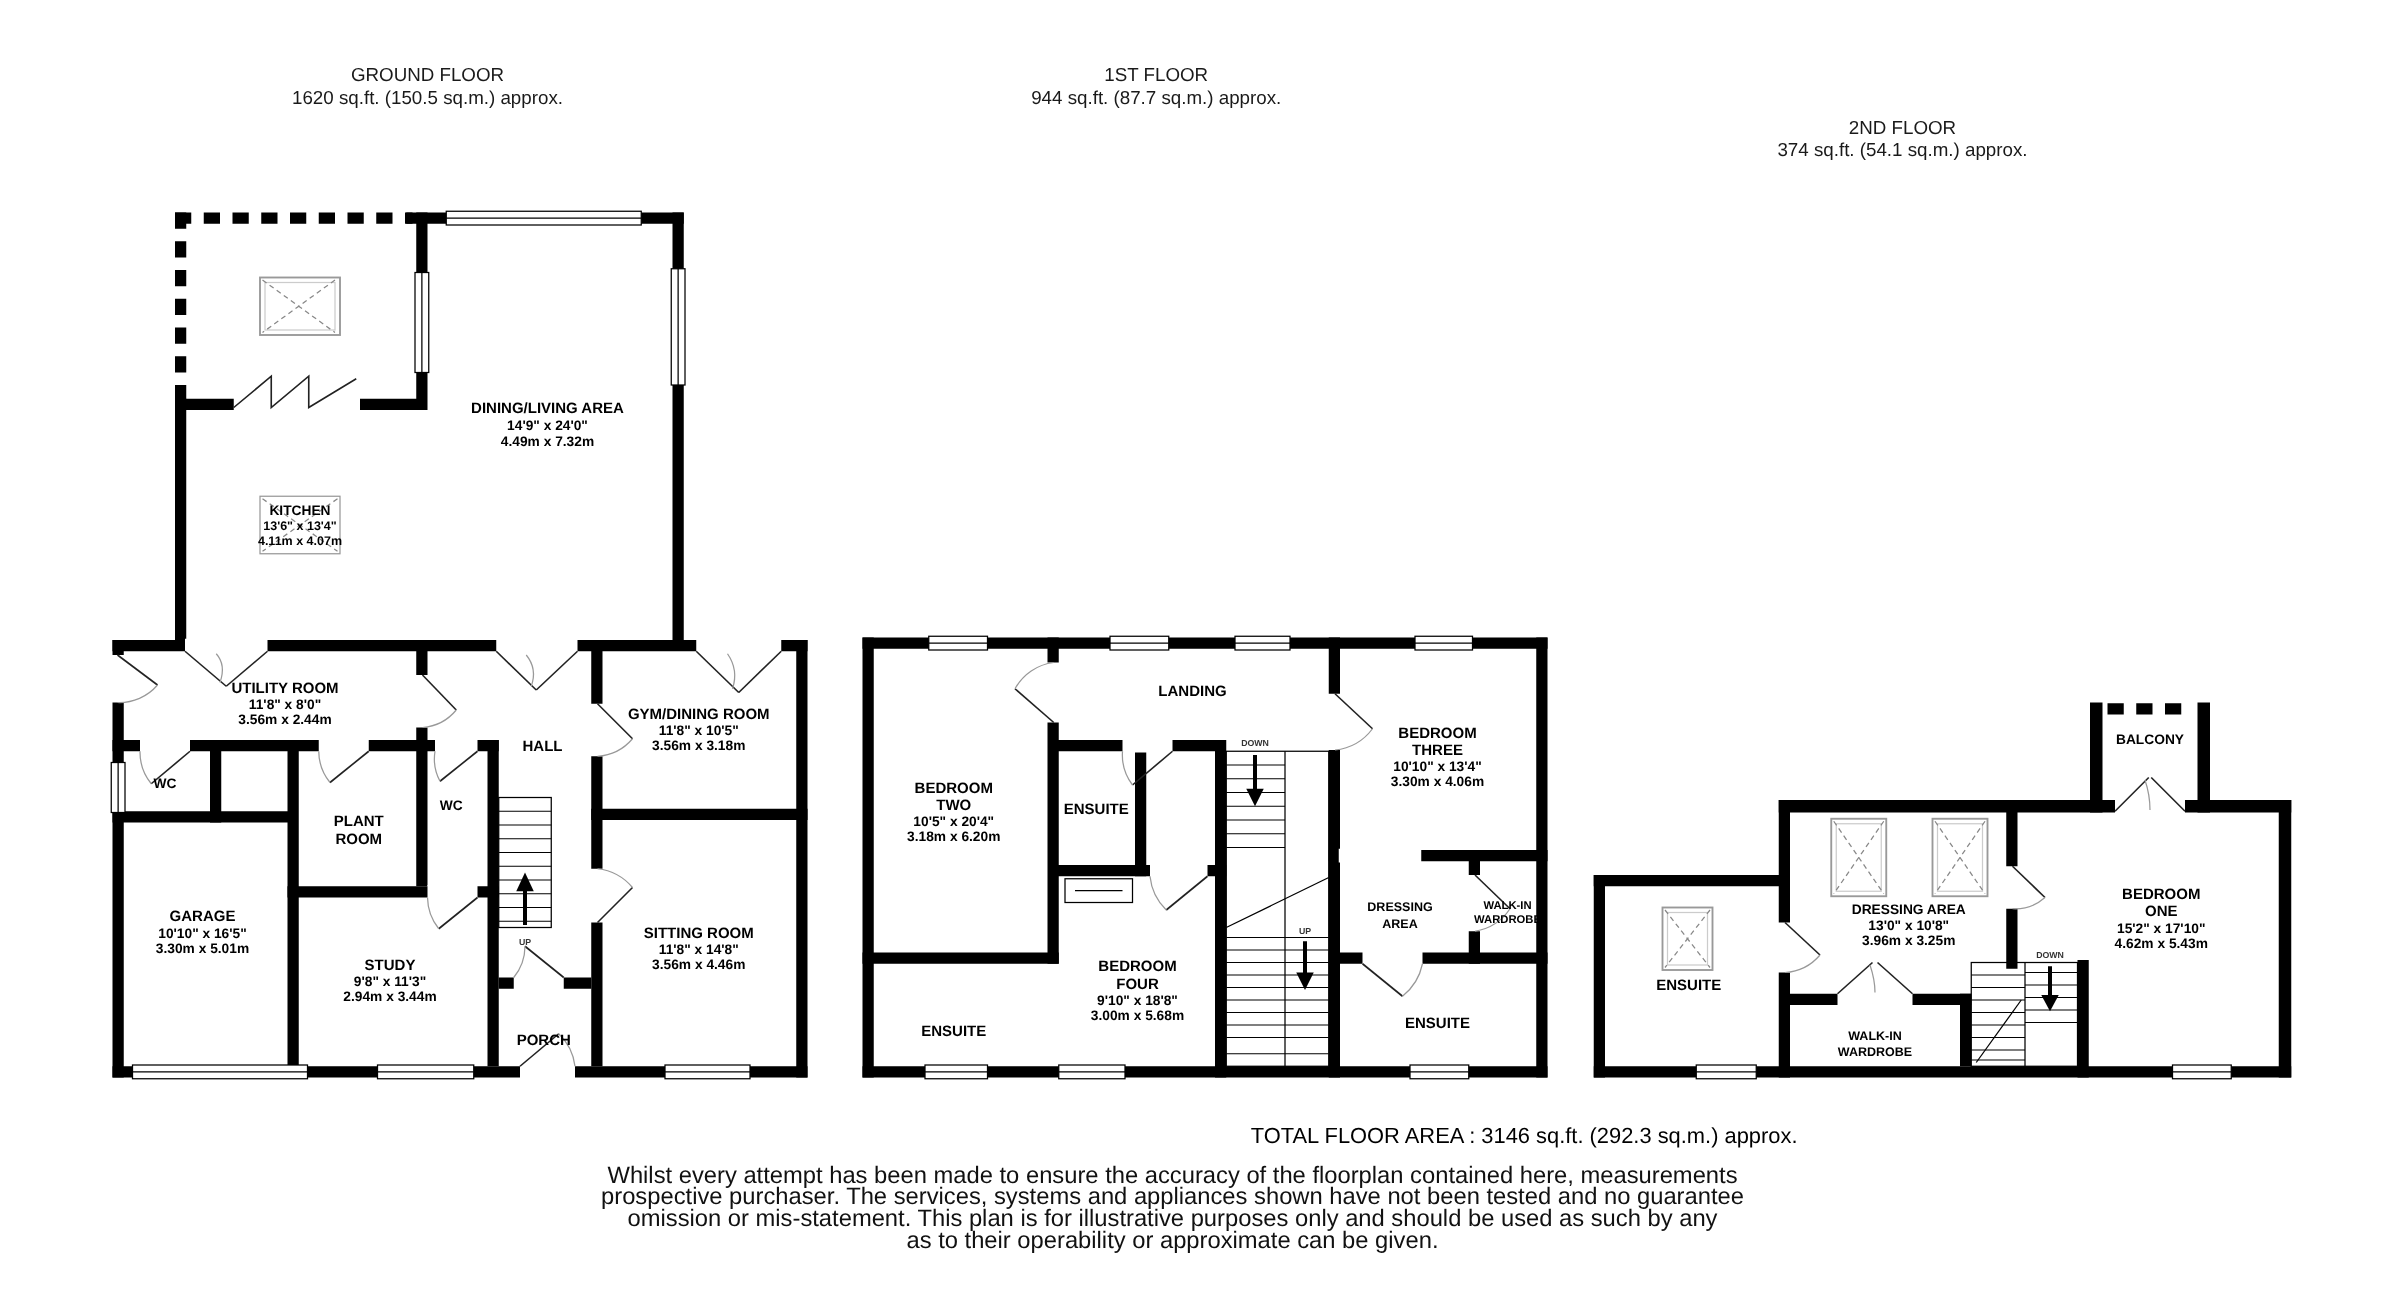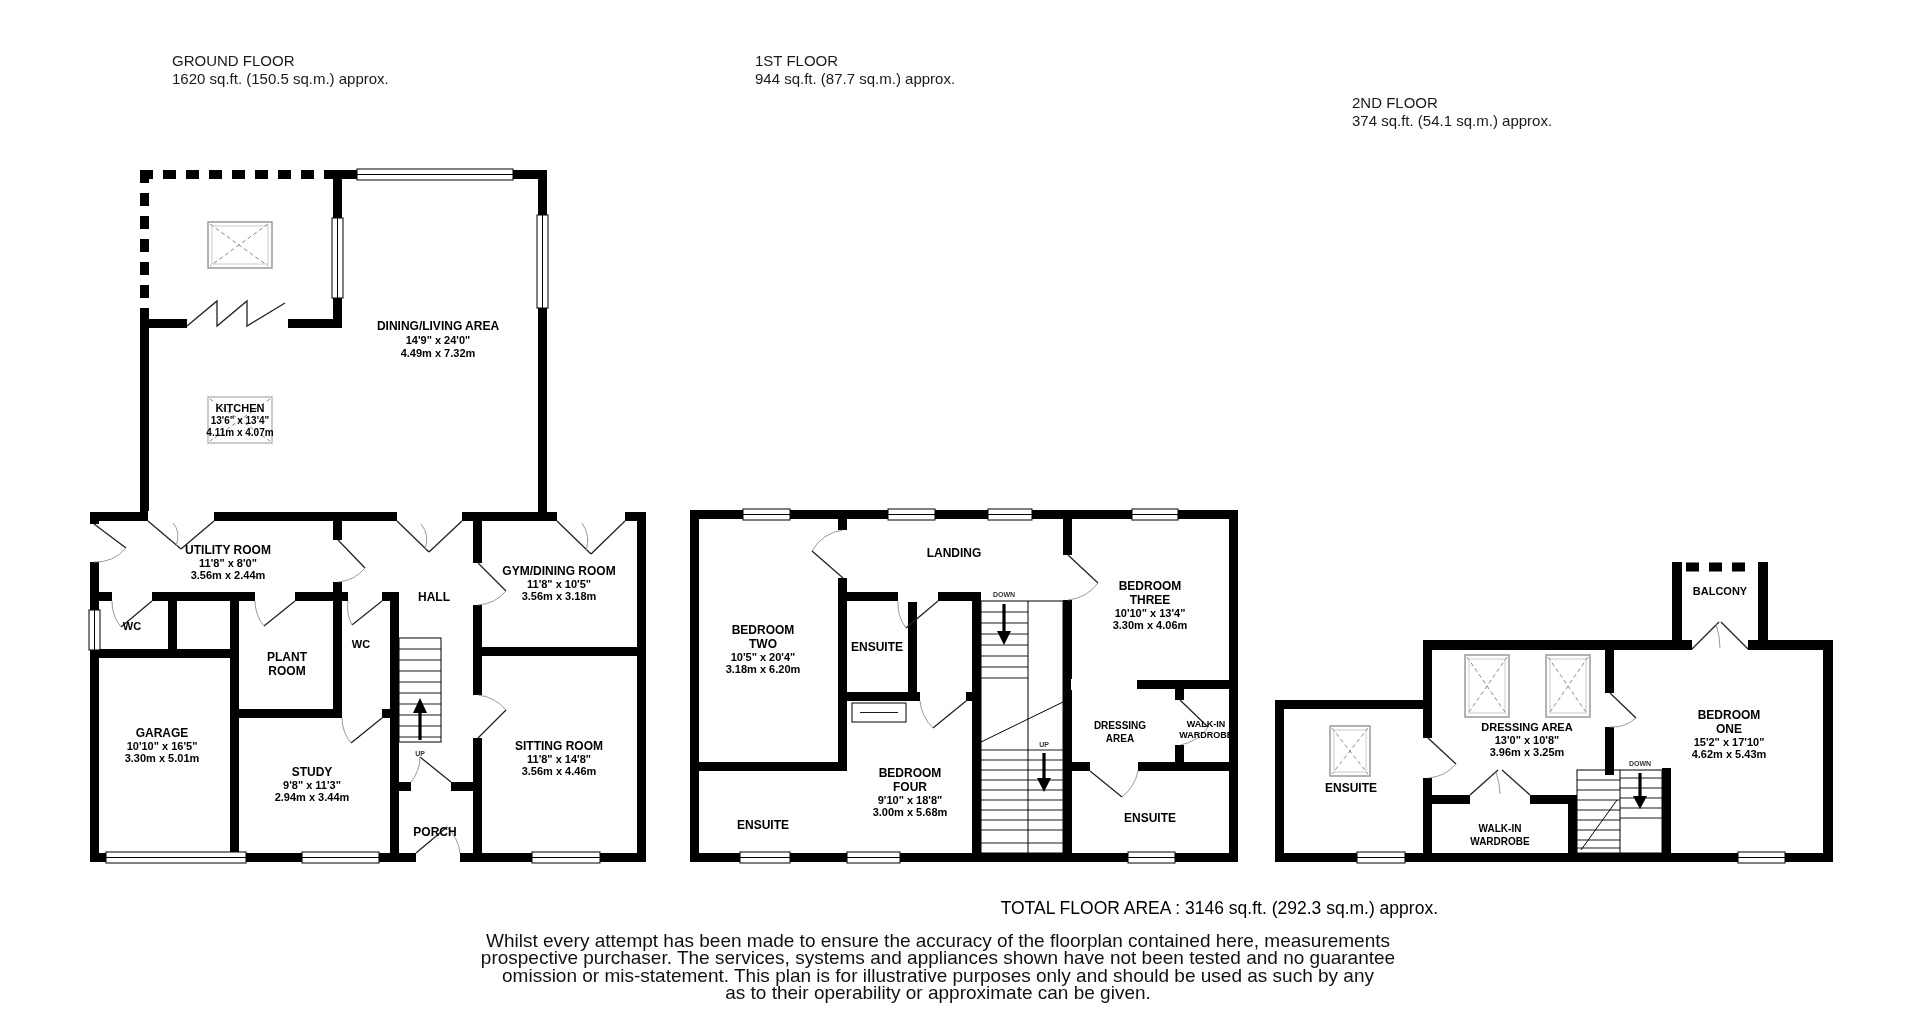--- a/index.html
+++ b/index.html
@@ -1,18 +1,18 @@
 <!DOCTYPE html>
 <html><head>
 <meta charset="utf-8">
 <style>
   html,body { margin:0; padding:0; background:#fff; }
   #app { position:relative; width:1920px; height:1036px; background:#fff; overflow:hidden;
          font-family:"Liberation Sans", sans-serif; }
-  .hdr { position:absolute; width:340px; color:#1a1a1a;
+  .hdr { position:absolute; width:340px; text-align:center; color:#1a1a1a;
          font-size:15px; line-height:18px; }
   .footer-total { position:absolute; left:438px; top:898px; width:1000px; text-align:right;
          font-size:17.5px; color:#000; }
   .footer-disc { position:absolute; left:398px; top:932px; width:1080px; text-align:center;
          font-size:19px; line-height:17.4px; color:#111; }
   .footer-credit { position:absolute; left:438px; top:1020px; width:1000px; text-align:center;
          font-size:13.5px; color:#111;margin-top:20px; }
   svg#plan { position:absolute; left:0; top:0; }
   .wall  { fill:#000; }
   .open  { fill:#fff; }

